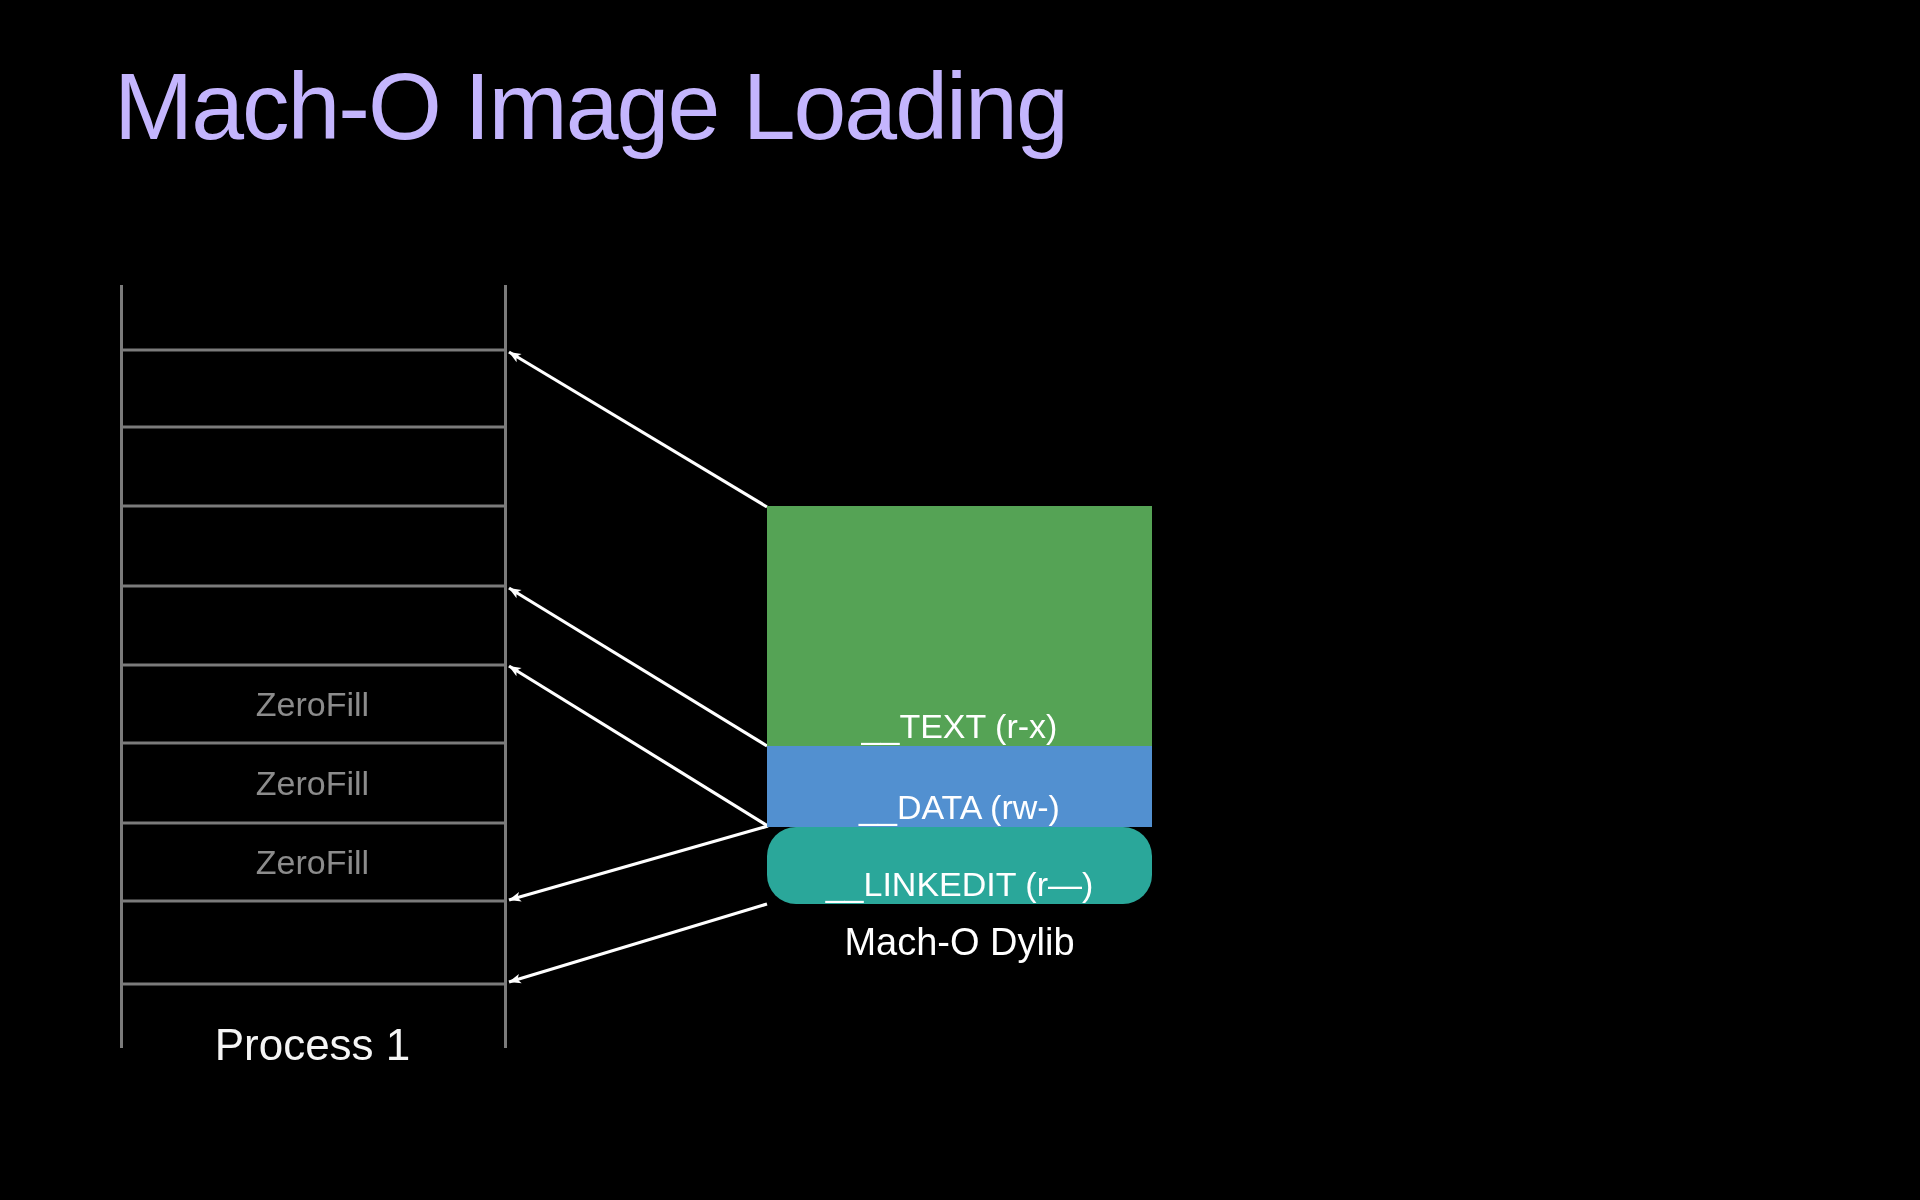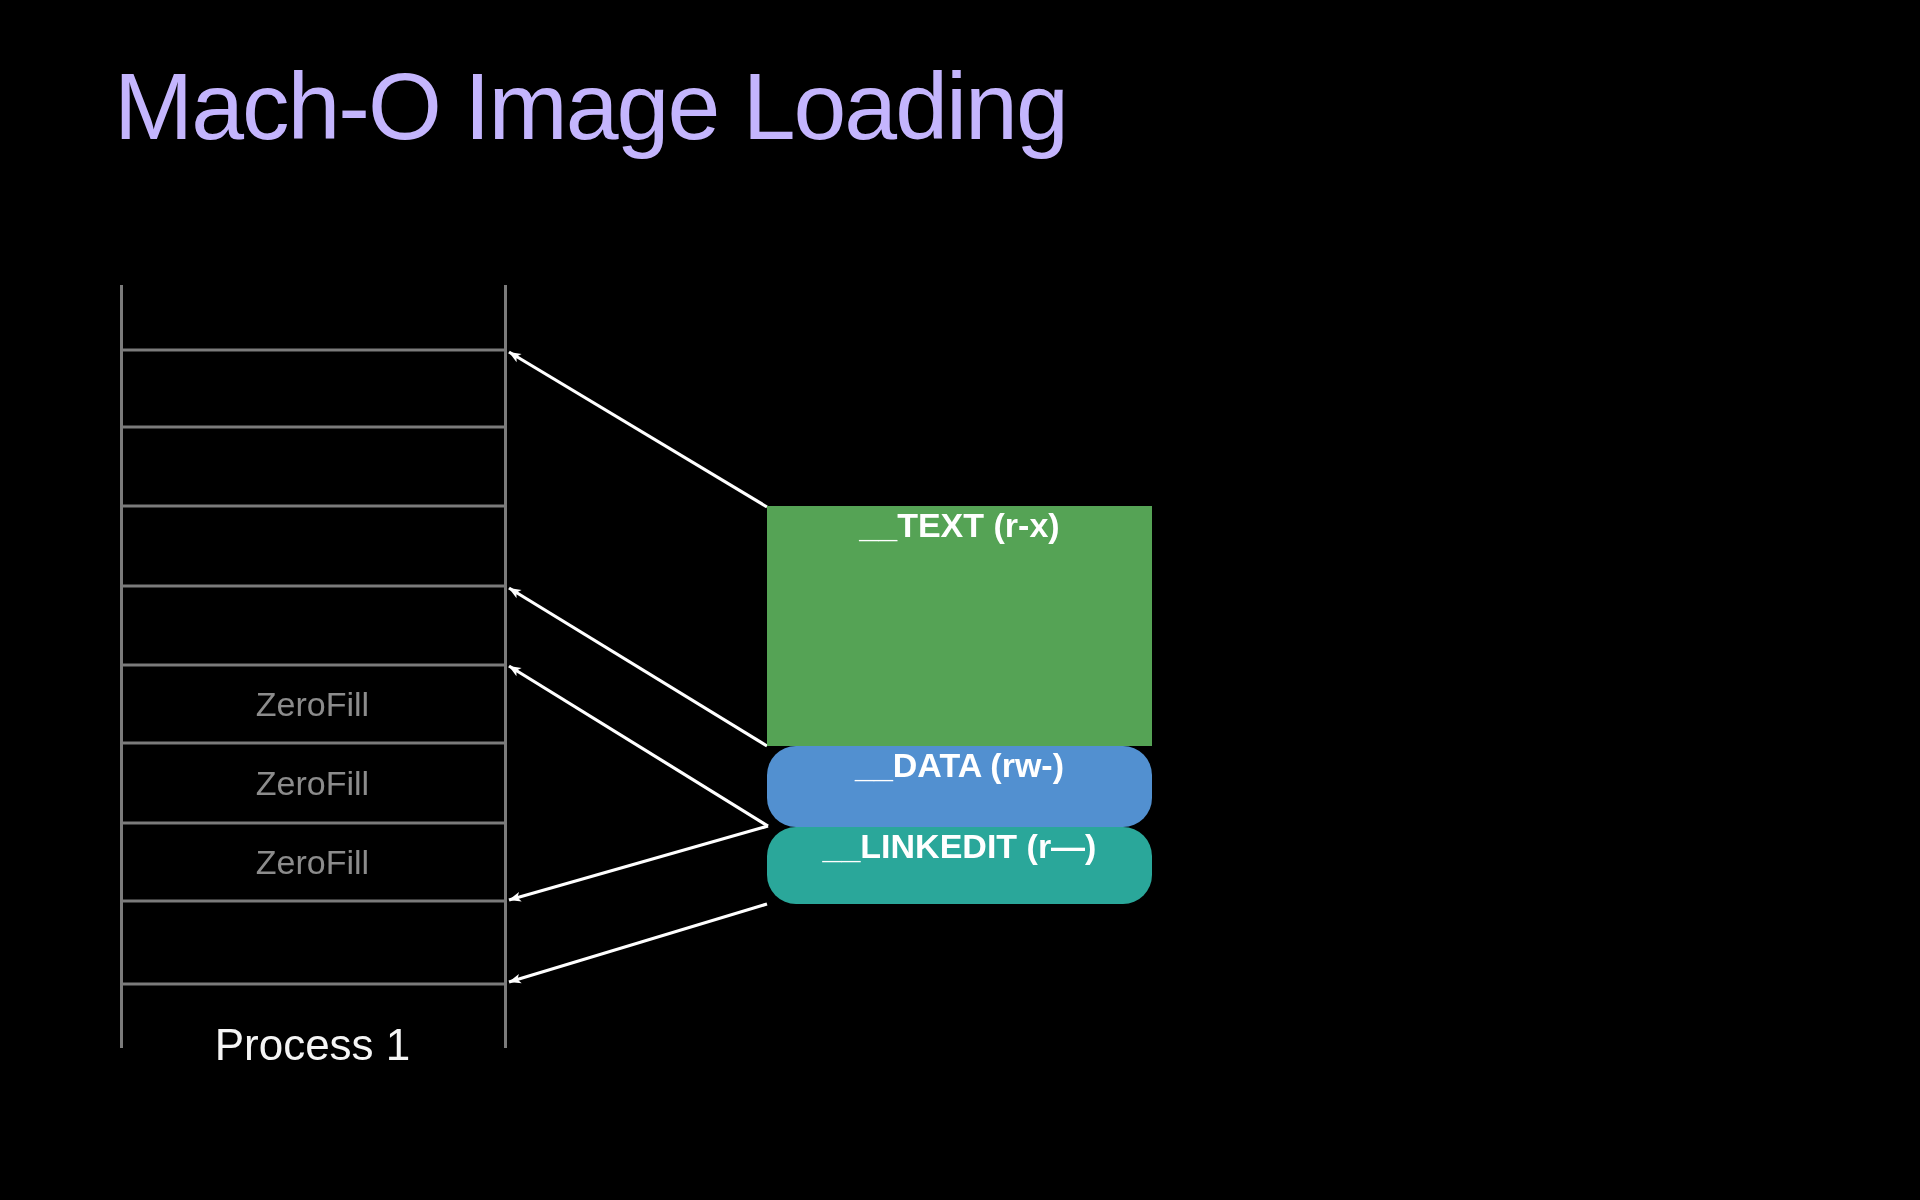--- a/index.html
+++ b/index.html
@@ -55,24 +55,24 @@
   .zf-2 { top: 823px; }
   .dylib {
     position: absolute;
     left: 767px; top: 506px;
     width: 385px; height: 398px;
     display: flex;
     flex-direction: column;
   }
   .segment {
     display: flex;
-    align-items: flex-start;
+    align-items: flex-end;
     justify-content: center;
     font-size: 34px;
-    font-weight: 700;
+    font-weight: 400;
     white-space: nowrap;
   }
   .seg-text     { height: 240px; }
   .seg-data     { height: 81px;  }
   .seg-linkedit { height: 77px; border-radius: 29px;  }
   .dylib-caption {
     left: 767px; top: 921px; width: 385px; height: 42px;
     font-size: 38px; font-weight: 500;
   }
 </style>
@@ -117,22 +117,23 @@
   <div class="flex-label zerofill zf-0" style="color: rgb(140, 140, 140);">ZeroFill</div>
   <div class="flex-label zerofill zf-1" style="color: rgb(140, 140, 140);">ZeroFill</div>
   <div class="flex-label zerofill zf-2" style="color: rgb(140, 140, 140);">ZeroFill</div>
 
   <div class="flex-label process-label" style="color: rgb(245, 245, 245);">Process 1</div>
 
   <div class="dylib">
     <div class="segment seg-text" style="background-color: rgb(85, 163, 85);">
       <span style="color: rgb(255, 255, 255);">__TEXT (r-x)</span>
     </div>
-    <div class="segment seg-data" style="background-color: rgb(82, 144, 208); border-radius: 29px;">
+    <div class="segment seg-data" style="background-color: rgb(82, 144, 208);">
       <span style="color: rgb(255, 255, 255);">__DATA (rw-)</span>
     </div>
     <div class="segment seg-linkedit" style="background-color: rgb(42, 167, 154);">
       <span style="color: rgb(255, 255, 255);">__LINKEDIT (r—)</span>
     </div>
   </div>
 
+  <div class="flex-label dylib-caption" style="color: rgb(255, 255, 255);">Mach-O Dylib</div>
 
 </div>
 
 </body></html>

